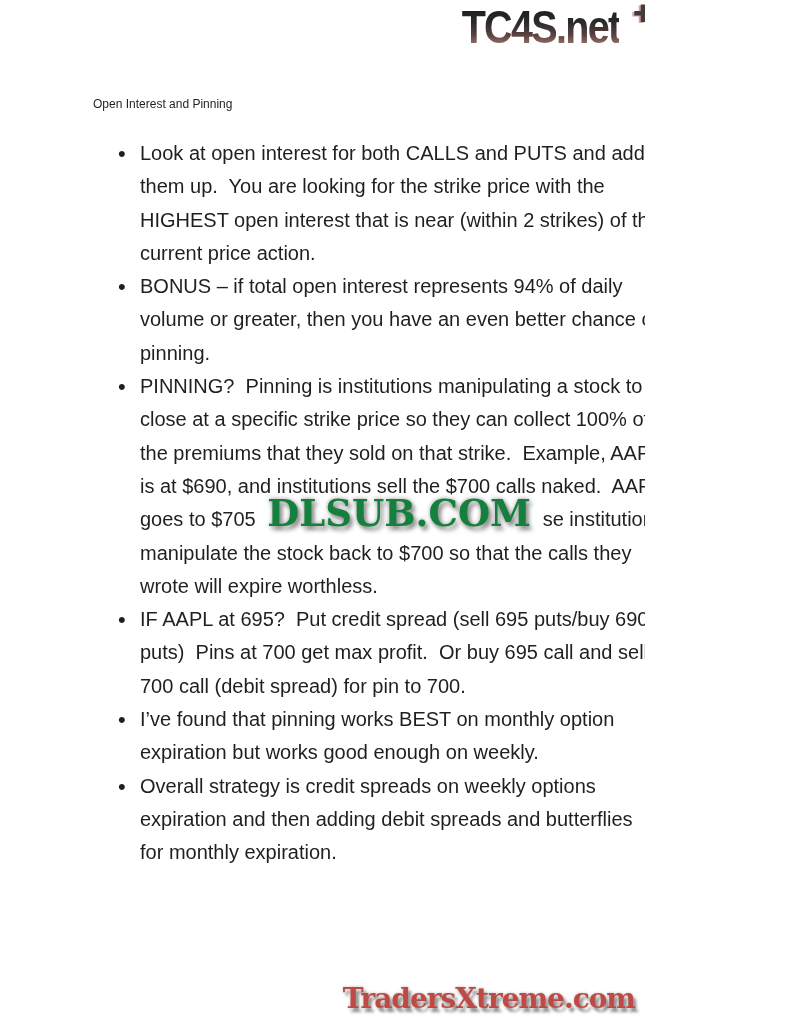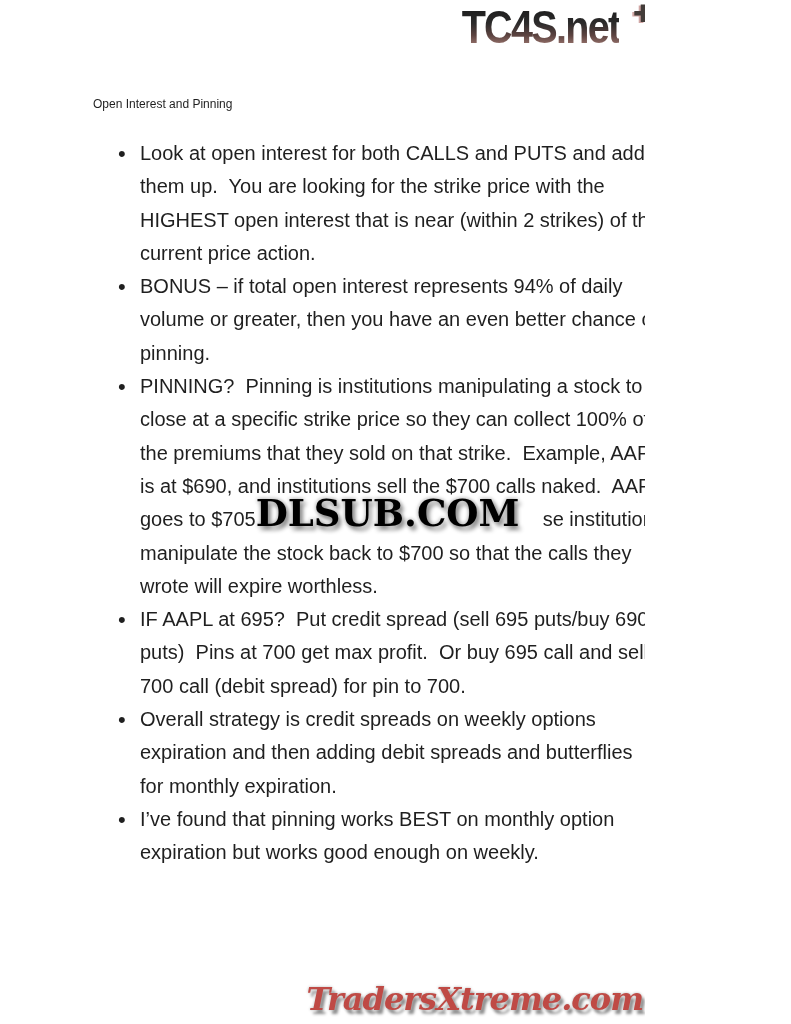--- a/index.html
+++ b/index.html
@@ -81,49 +81,48 @@
     width: 287px;
     height: 0;
     position: relative;
     vertical-align: baseline;
   }
   .wm-inner {
     position: absolute;
     left: 0;
     top: -36px;
     width: 287px;
-    text-align: left;
+    text-align: center;
     font-family: "DejaVu Serif", serif;
     font-weight: bold;
     font-size: 37px;
     line-height: 46px;
     letter-spacing: 0px;
-    color: #000000;
+    color: #15803d;
     -webkit-text-stroke: 5px #fdfdfd;
     paint-order: stroke fill;
     text-shadow: 0 0 4px #9b9b9b, 3px 4px 4px #909090;
     white-space: nowrap;
   }
 
   
   .tx-logo {
     position: absolute;
-    right: 2px;
+    right: 10px;
     bottom: 5px;
     font-family: "DejaVu Serif", serif;
     font-weight: bold;
-    font-size: 32px;
+    font-size: 28px;
     line-height: 40px;
     letter-spacing: -1px;
     color: #bf4a45;
     -webkit-text-stroke: 5px #ffffff;
     paint-order: stroke fill;
     text-shadow: 0 0 3px #b5b5b5, 3px 4px 3px #8d8d8d;
     white-space: nowrap;
-    font-style: italic;
   }
 </style>
 </head>
 <body>
 
 <div class="page">
 
   <div class="tc4s-logo">TC4S.net</div>
   <div class="corner-cross-icon">✚</div>
 
@@ -150,26 +149,26 @@
         <span class="cover-line"><span class="frag">goes to $705</span><span class="wm-anchor"><span class="wm-inner">DLSUB.COM</span></span><span class="frag">se institutions</span></span>
         <span class="btext">manipulate the stock back to $700 so that the calls they
 wrote will expire worthless.</span>
       </li>
       <li>
         <span class="btext">IF AAPL at 695?  Put credit spread (sell 695 puts/buy 690
 puts)  Pins at 700 get max profit.  Or buy 695 call and sell
 700 call (debit spread) for pin to 700.</span>
       </li>
       <li>
+        <span class="btext">I’ve found that pinning works BEST on monthly option
+expiration but works good enough on weekly.</span>
+      </li>
+      <li>
         <span class="btext">Overall strategy is credit spreads on weekly options
 expiration and then adding debit spreads and butterflies
 for monthly expiration.</span>
-      </li>
-      <li>
-        <span class="btext">I’ve found that pinning works BEST on monthly option
-expiration but works good enough on weekly.</span>
       </li>
     </ul>
   </div>
 
   <div class="tx-logo">TradersXtreme.com</div>
 
 </div>
 
 </body></html>

